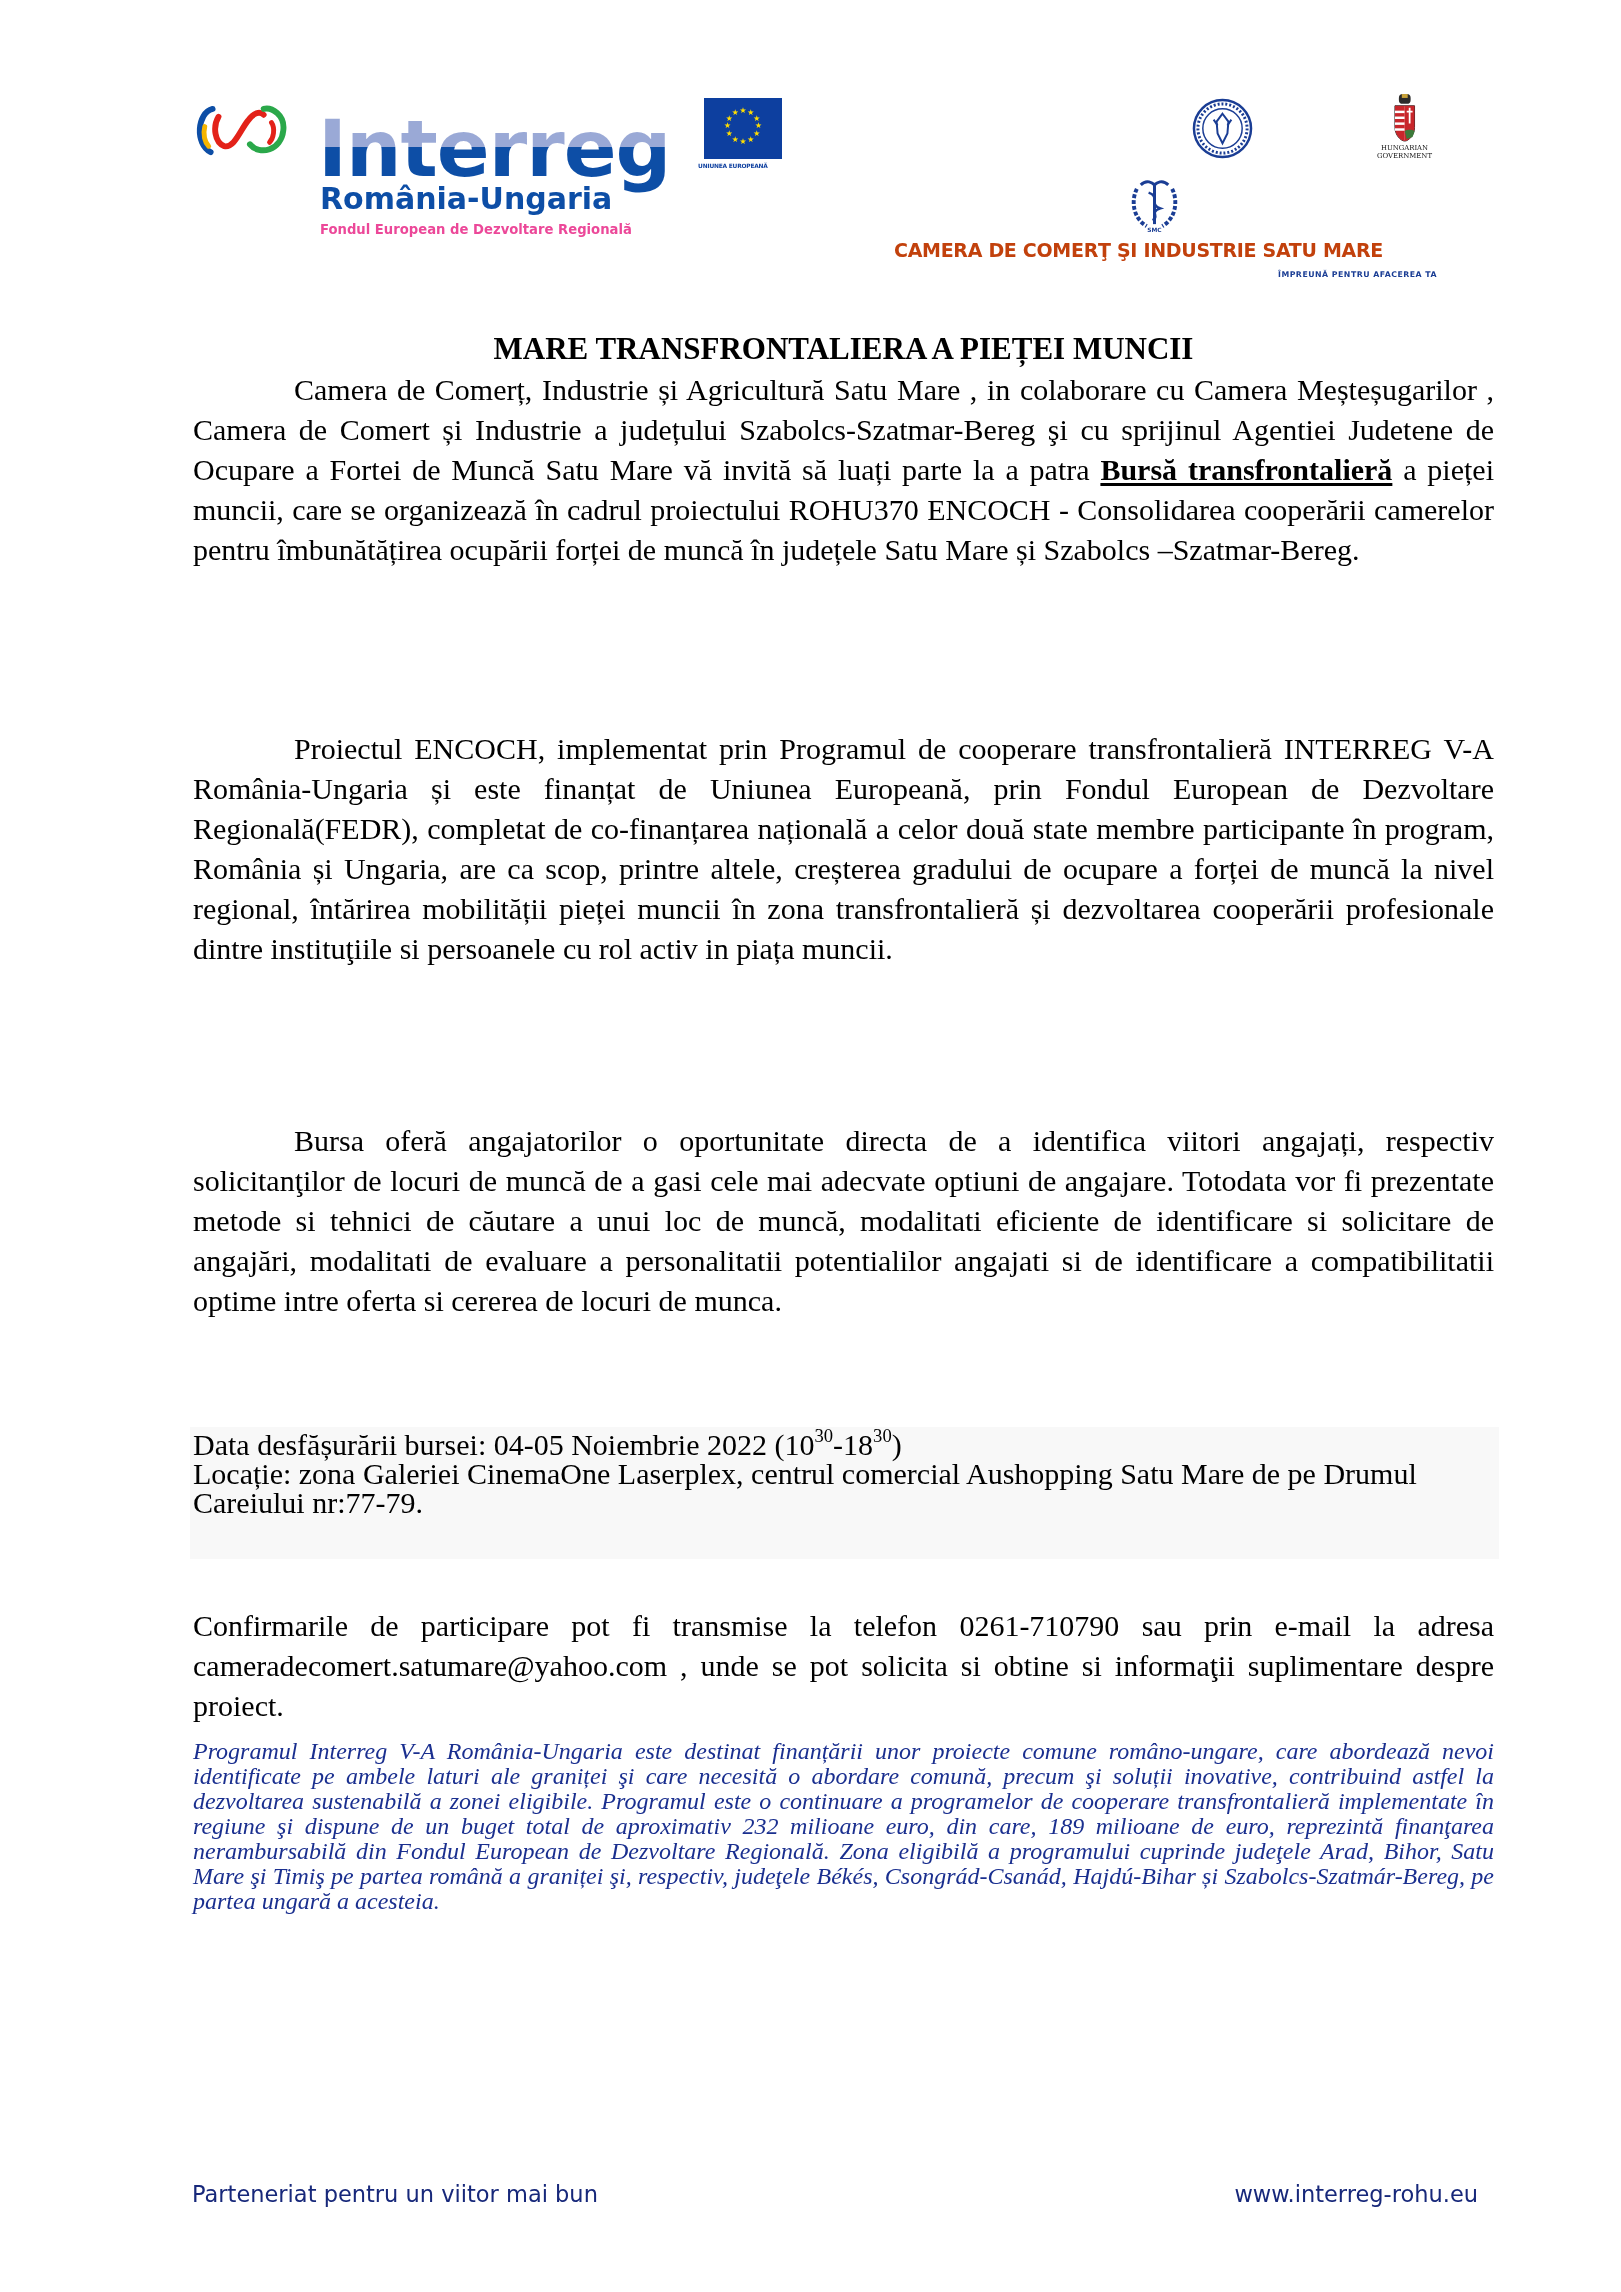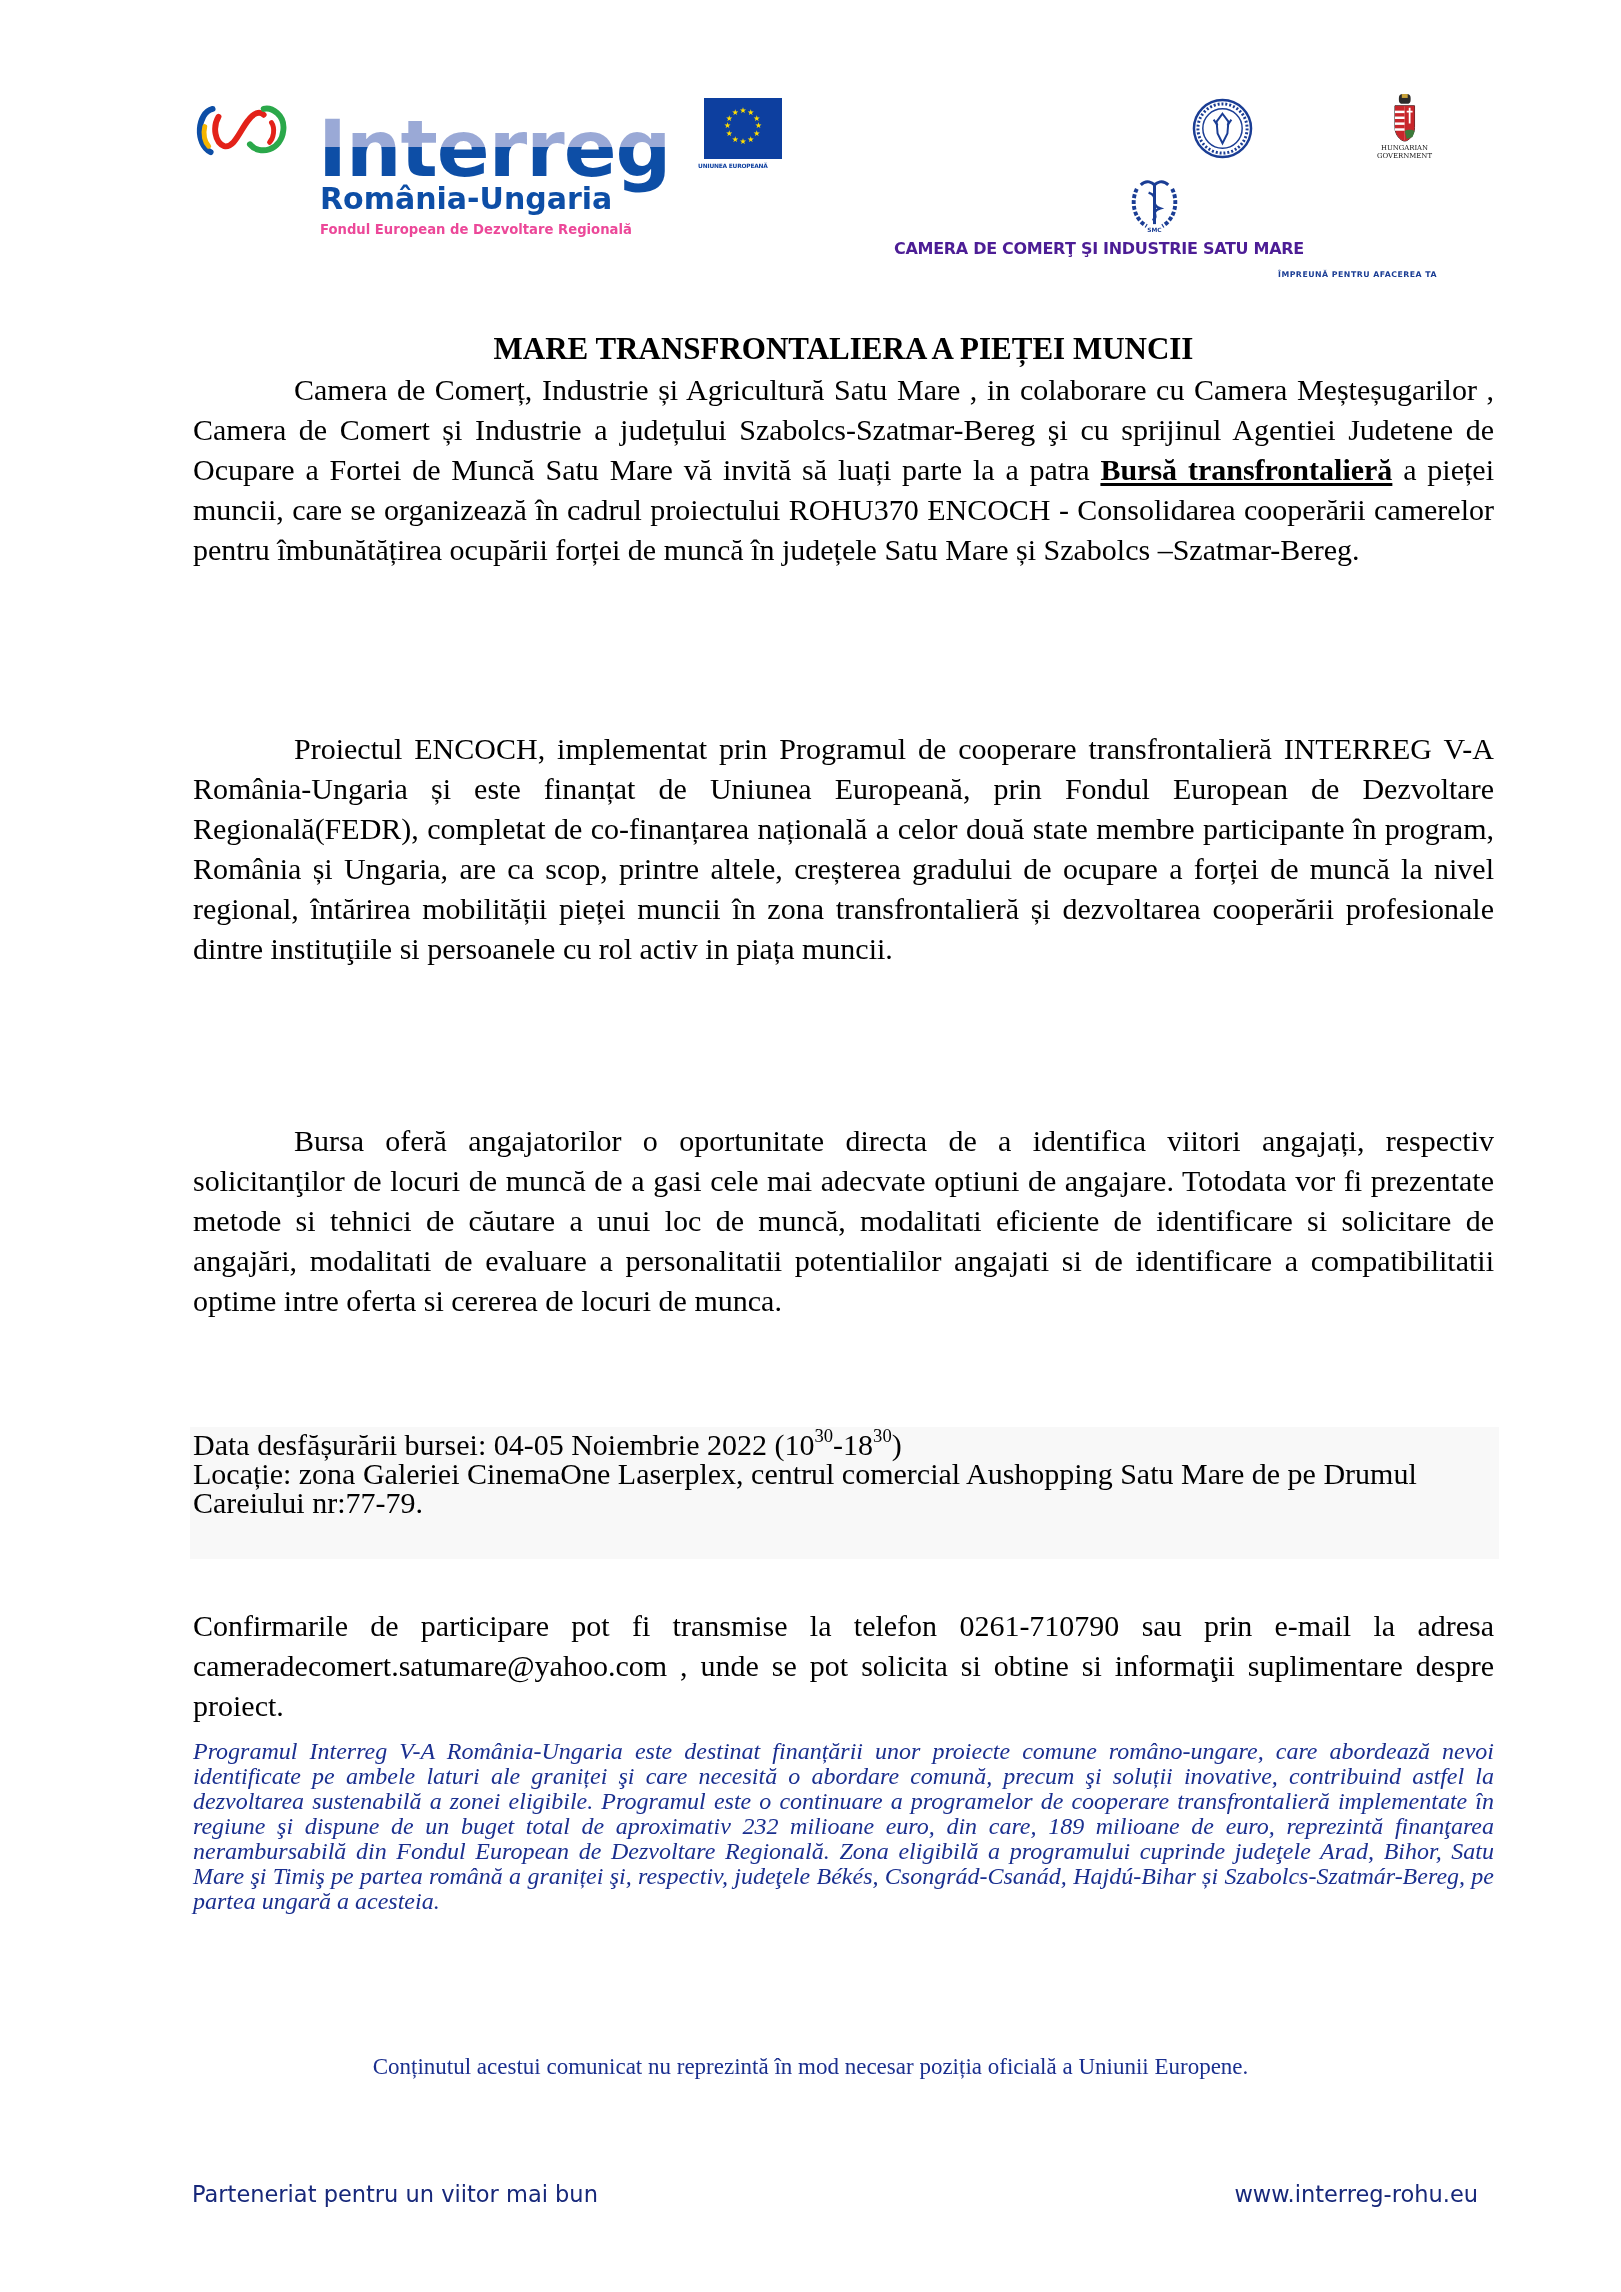--- a/index.html
+++ b/index.html
@@ -17,21 +17,21 @@
 
     .eu-flag-wrap { position: absolute; left: 704px; top: 98px; width: 98px; height: 88px; }
     .eu-flag { position: absolute; left: 0; top: 0; width: 78px; height: 61px; background: #0d3f9f; }
     .eu-label { position: absolute; left: -5.9px; top: 65px; font-family: "DejaVu Sans", sans-serif; font-weight: bold; font-size: 5.9px; color: #0d3f9f; letter-spacing: -0.2px; white-space: nowrap; }
 
     .romania-gov { position: absolute; left: 1192px; top: 98px; width: 61px; height: 61px; }
     .hu-gov { position: absolute; left: 1370px; top: 94px; width: 69px; height: 78px; }
     .hu-gov-label { position: absolute; left: 0; top: 51px; width: 69px; text-align: center; font-family: "DejaVu Serif", serif; font-size: 6.9px; line-height: 7.8px; color: #111; }
 
     .ccism-emblem { position: absolute; left: 1127px; top: 173px; width: 55px; height: 61px; }
-    .ccism-title { position: absolute; left: 894px; top: 239px; font-family: "DejaVu Sans", sans-serif; font-weight: bold; font-size: 16px; color: #4c1d95; letter-spacing: -0.3px; white-space: nowrap; }
+    .ccism-title { position: absolute; left: 894px; top: 239px; font-family: "DejaVu Sans", sans-serif; font-weight: bold; font-size: 19px; color: #c2410c; letter-spacing: -0.3px; white-space: nowrap; }
     .ccism-tagline { position: absolute; left: 1278px; top: 270px; font-family: "DejaVu Sans", sans-serif; font-weight: bold; font-size: 7.8px; color: #1a3d94; white-space: nowrap; letter-spacing: 0.5px; }
 
     
     .doc { position: absolute; left: 193px; width: 1301px; font-family: "Liberation Serif", serif; font-size: 31px; color: #000; line-height: 29px; }
     .title { position: absolute; left: 0; width: 1301px; top: 331px; text-align: center; font-family: "Liberation Serif", serif; font-weight: bold; font-size: 31px; line-height: 35px; color: #000; }
     .para { position: absolute; left: 193px; width: 1301px; font-family: "Liberation Serif", serif; font-size: 30px; line-height: 40px; color: #000; text-align: justify; text-align-last: left; }
     .indent { text-indent: 101px; }
     .bold-u { font-weight: bold; text-decoration: underline; text-decoration-thickness: 2.9px; text-underline-offset: 2.9px; }
 
     .event-box { position: absolute; left: 190px; top: 1427px; width: 1309px; height: 132px; background: #f8f8f8; }
@@ -135,18 +135,17 @@
   <div class="event-box"></div>
   <div class="event-text">
     <div><span>Data desfășurării bursei: </span><span>04-05 Noiembrie 2022</span><span> (10</span><sup>30</sup><span>-18</span><sup>30</sup><span>)</span></div>
     <div><span>Locație: </span><span>zona Galeriei CinemaOne Laserplex, centrul comercial Aushopping Satu Mare de pe Drumul Careiului nr:77-79.</span></div>
   </div>
 
   <div class="para" style="top:1606px;"><span>Confirmarile de participare pot fi transmise la telefon </span><span>0261-710790</span><span> sau prin e-mail la adresa </span><span>cameradecomert.satumare@yahoo.com</span><span> , unde se pot solicita si obtine si informaţii suplimentare despre proiect.</span></div>
 
   <div class="blue-italic">Programul Interreg V-A România-Ungaria este destinat finanțării unor proiecte comune româno-ungare, care abordează nevoi identificate pe ambele laturi ale graniței şi care necesită o abordare comună, precum şi soluții inovative, contribuind astfel la dezvoltarea sustenabilă a zonei eligibile. Programul este o continuare a programelor de cooperare transfrontalieră implementate în regiune şi dispune de un buget total de aproximativ 232 milioane euro, din care, 189 milioane de euro, reprezintă finanţarea nerambursabilă din Fondul European de Dezvoltare Regională. Zona eligibilă a programului cuprinde judeţele Arad, Bihor, Satu Mare şi Timiş pe partea română a graniței şi, respectiv, judeţele Békés, Csongrád-Csanád, Hajdú-Bihar și Szabolcs-Szatmár-Bereg, pe partea ungară a acesteia.</div>
 
-  <div class="disclaimer">Conținutul acestui comunicat nu reprezintă în mod necesar poziția oficială a Uniunii Europene.</div>
 
   <div class="footer-left">Parteneriat pentru un viitor mai bun</div>
   <div class="footer-right">www.interreg-rohu.eu</div>
 </div>
 
 
 </body></html>

